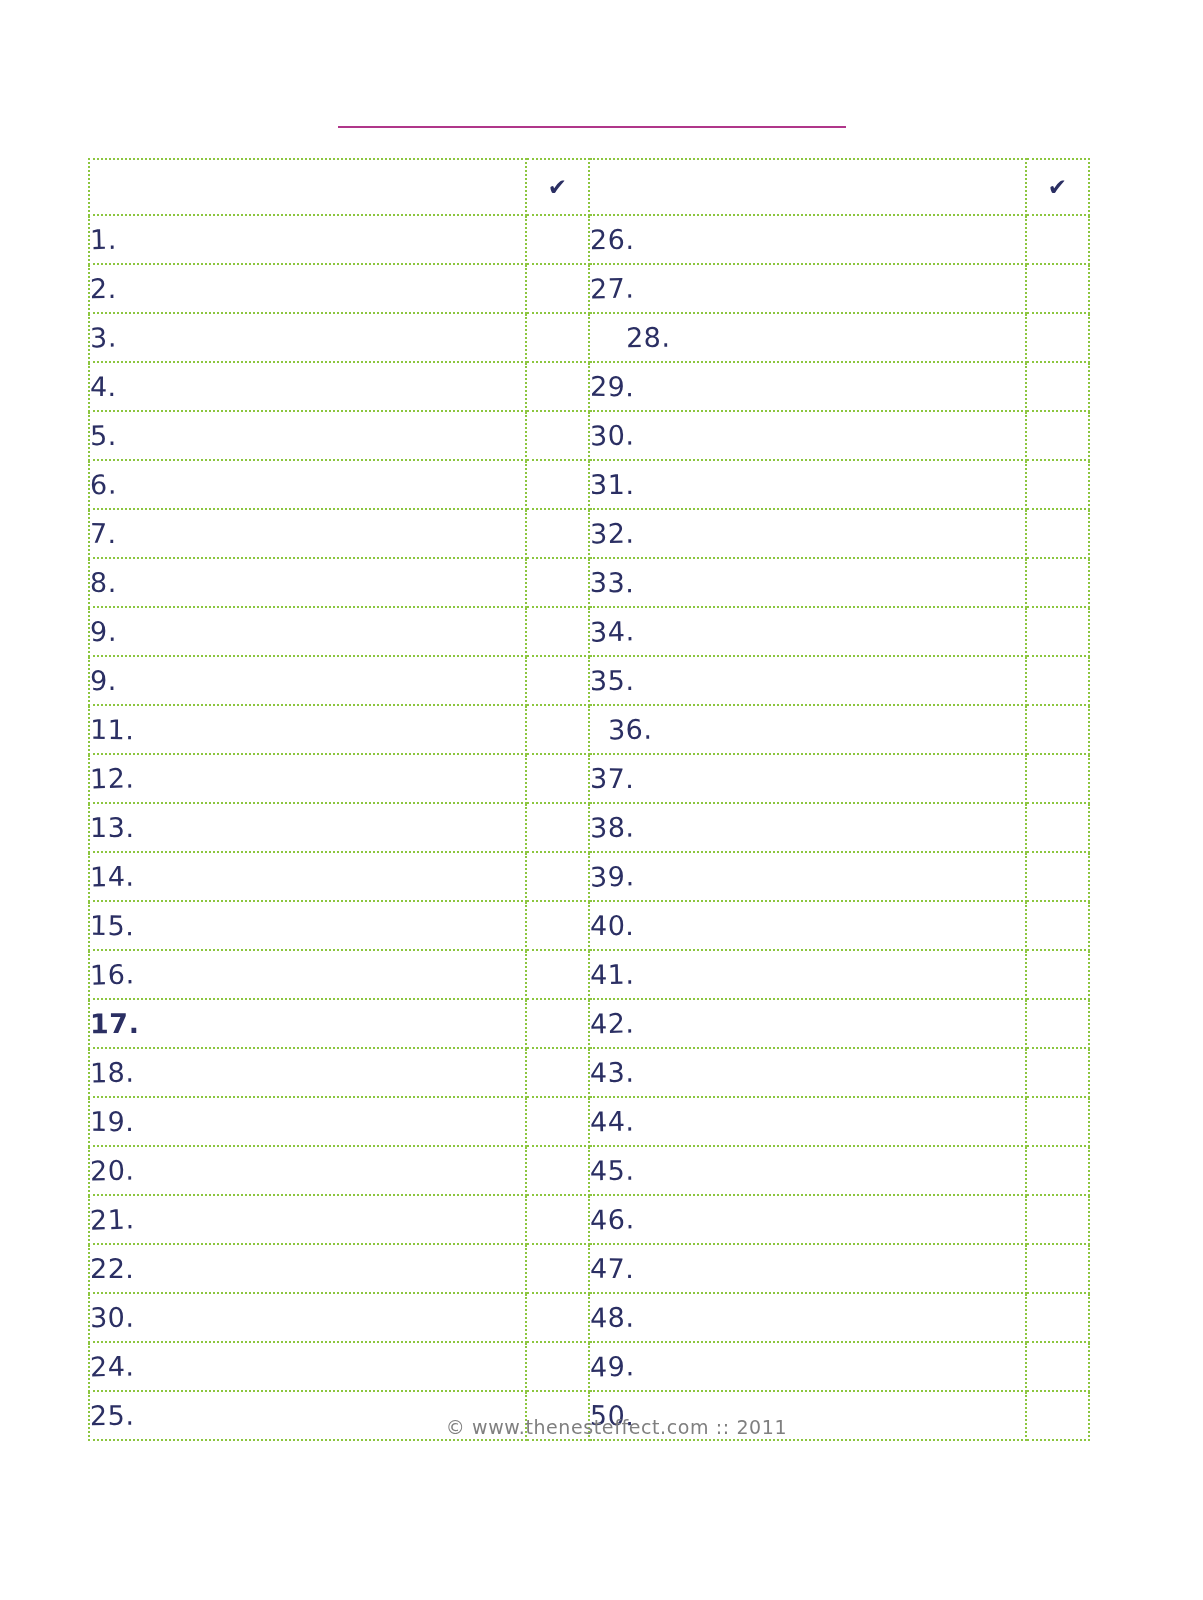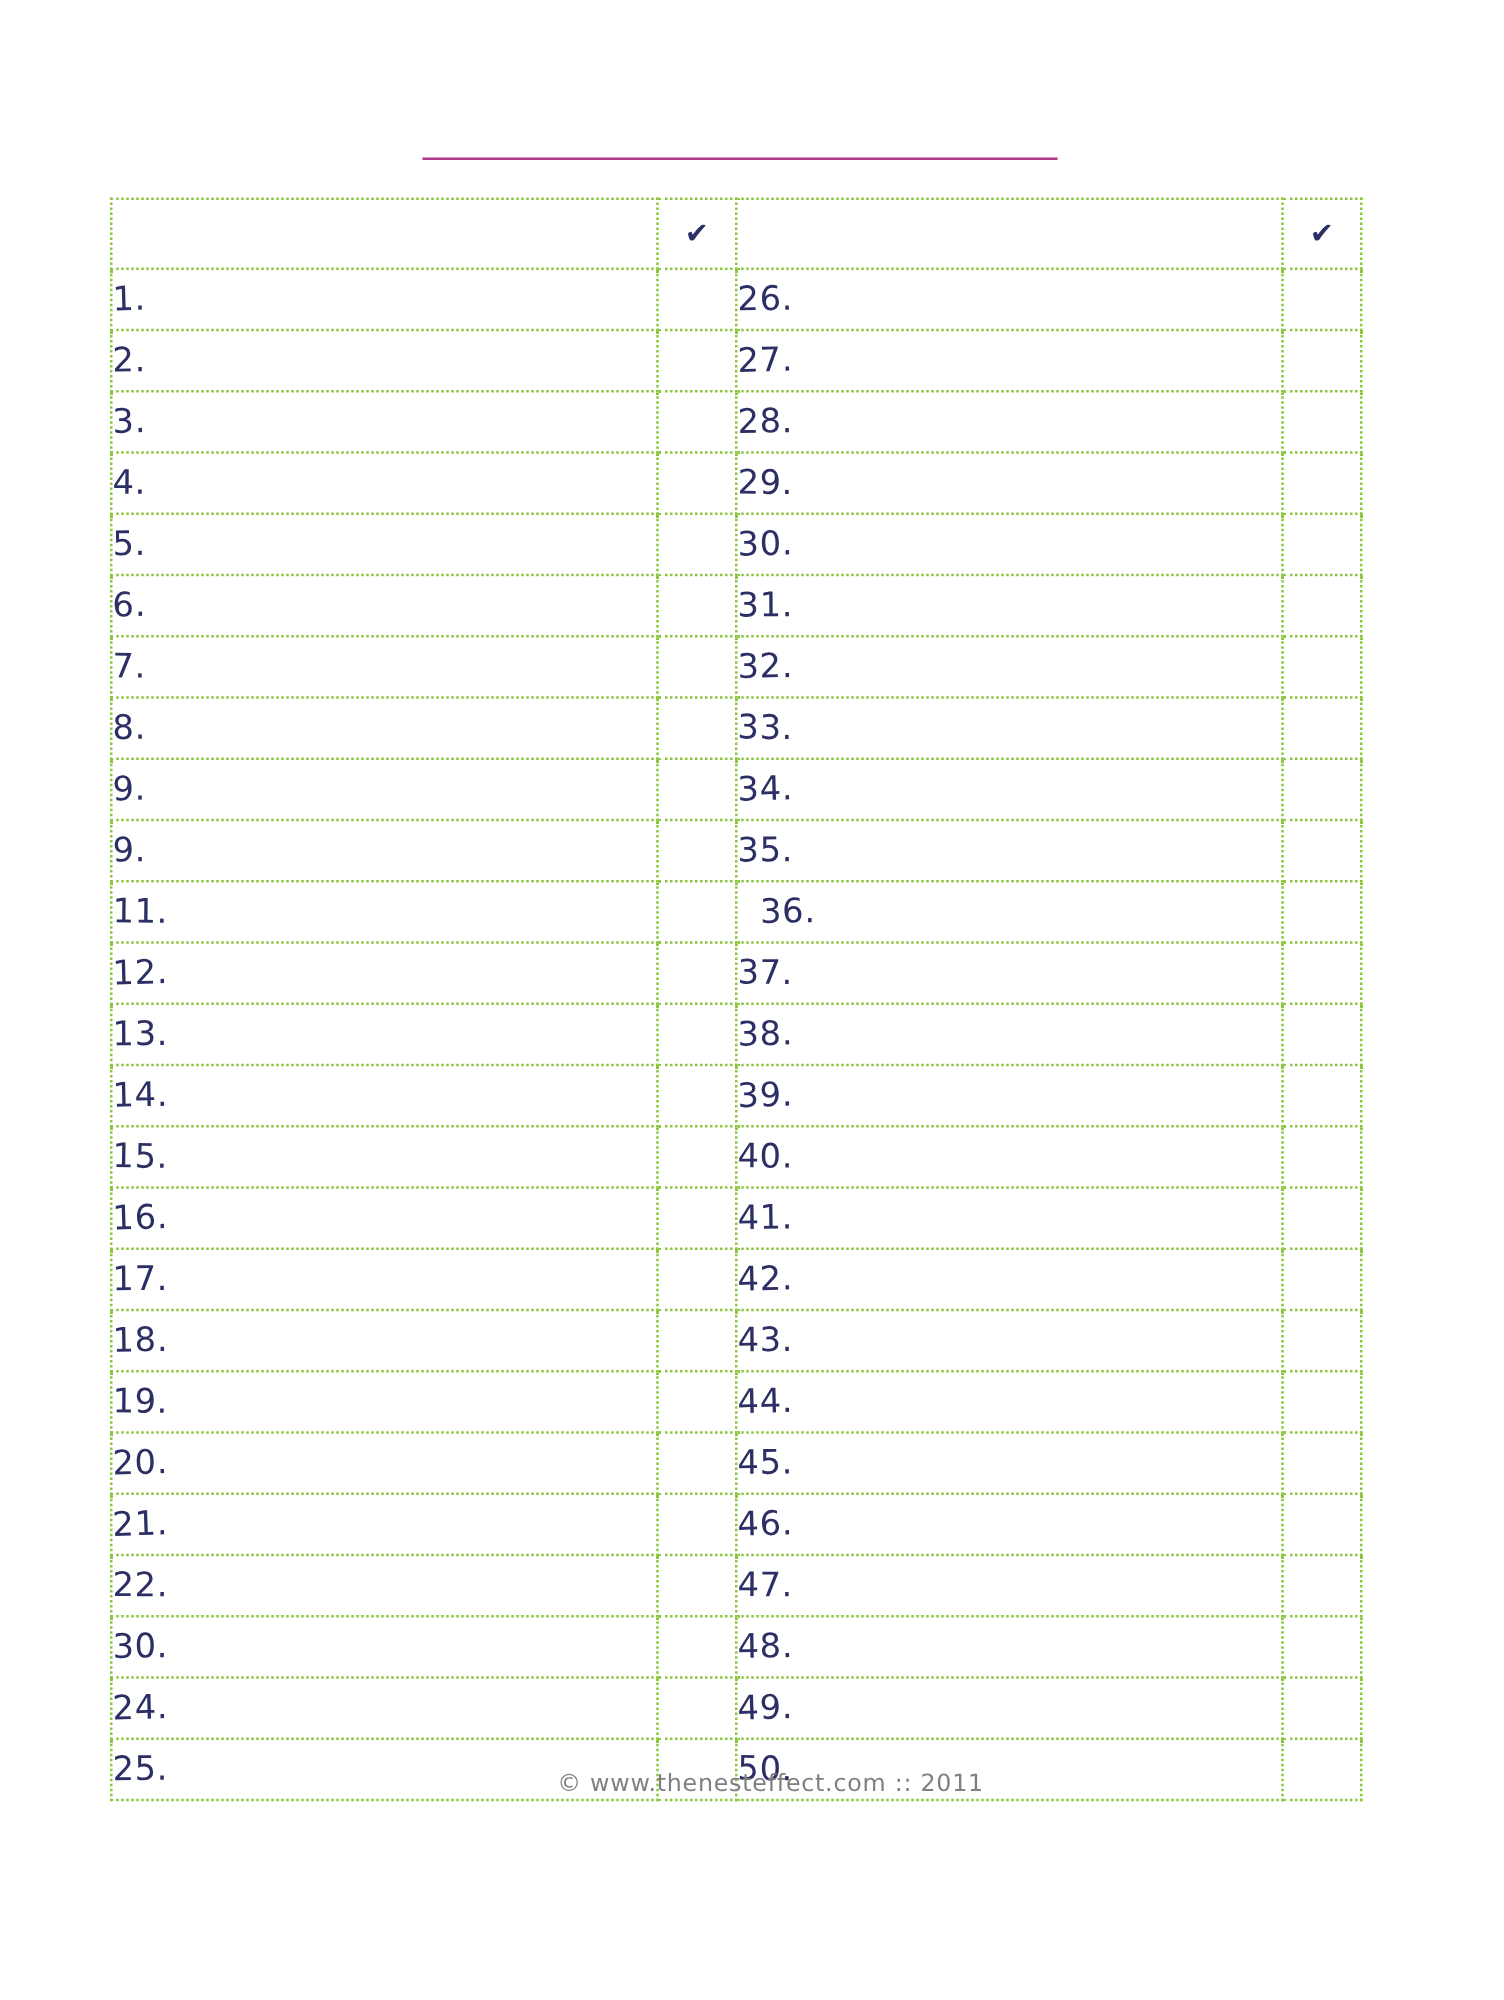--- a/index.html
+++ b/index.html
@@ -125,21 +125,21 @@
         </tr>
         <tr>
           <td class="num-cell"><span class="hw" style="transform: rotate(-0.6deg);">2.</span></td>
           <td class="check-cell"></td>
           <td class="num-cell"><span class="hw" style="transform: rotate(-1.4deg);">27.</span></td>
           <td class="check-cell"></td>
         </tr>
         <tr>
           <td class="num-cell"><span class="hw" style="transform: rotate(-1.8deg);">3.</span></td>
           <td class="check-cell"></td>
-          <td class="num-cell"><span class="hw" style="transform: rotate(-0.9deg);">28.</span></td>
+          <td class="num-cell"><span class="hw" style="transform: rotate(-0.9deg); margin-left: 36px;">28.</span></td>
           <td class="check-cell"></td>
         </tr>
         <tr>
           <td class="num-cell"><span class="hw" style="transform: rotate(0.4deg);">4.</span></td>
           <td class="check-cell"></td>
           <td class="num-cell"><span class="hw" style="transform: rotate(0.6deg);">29.</span></td>
           <td class="check-cell"></td>
         </tr>
         <tr>
           <td class="num-cell"><span class="hw" style="transform: rotate(-1.1deg);">5.</span></td>
@@ -207,21 +207,21 @@
           <td class="num-cell"><span class="hw" style="transform: rotate(0.3deg);">40.</span></td>
           <td class="check-cell"></td>
         </tr>
         <tr>
           <td class="num-cell"><span class="hw" style="transform: rotate(-1.7deg);">16.</span></td>
           <td class="check-cell"></td>
           <td class="num-cell"><span class="hw" style="transform: rotate(-0.8deg);">41.</span></td>
           <td class="check-cell"></td>
         </tr>
         <tr>
-          <td class="num-cell"><span class="hw" style="transform: rotate(-0.4deg);">17.</span></td>
+          <td class="num-cell"><span class="hw" style="transform: rotate(-0.4deg); font-weight: bold;">17.</span></td>
           <td class="check-cell"></td>
           <td class="num-cell"><span class="hw" style="transform: rotate(-1.5deg);">42.</span></td>
           <td class="check-cell"></td>
         </tr>
         <tr>
           <td class="num-cell"><span class="hw" style="transform: rotate(-1deg);">18.</span></td>
           <td class="check-cell"></td>
           <td class="num-cell"><span class="hw" style="transform: rotate(-0.7deg);">43.</span></td>
           <td class="check-cell"></td>
         </tr>

